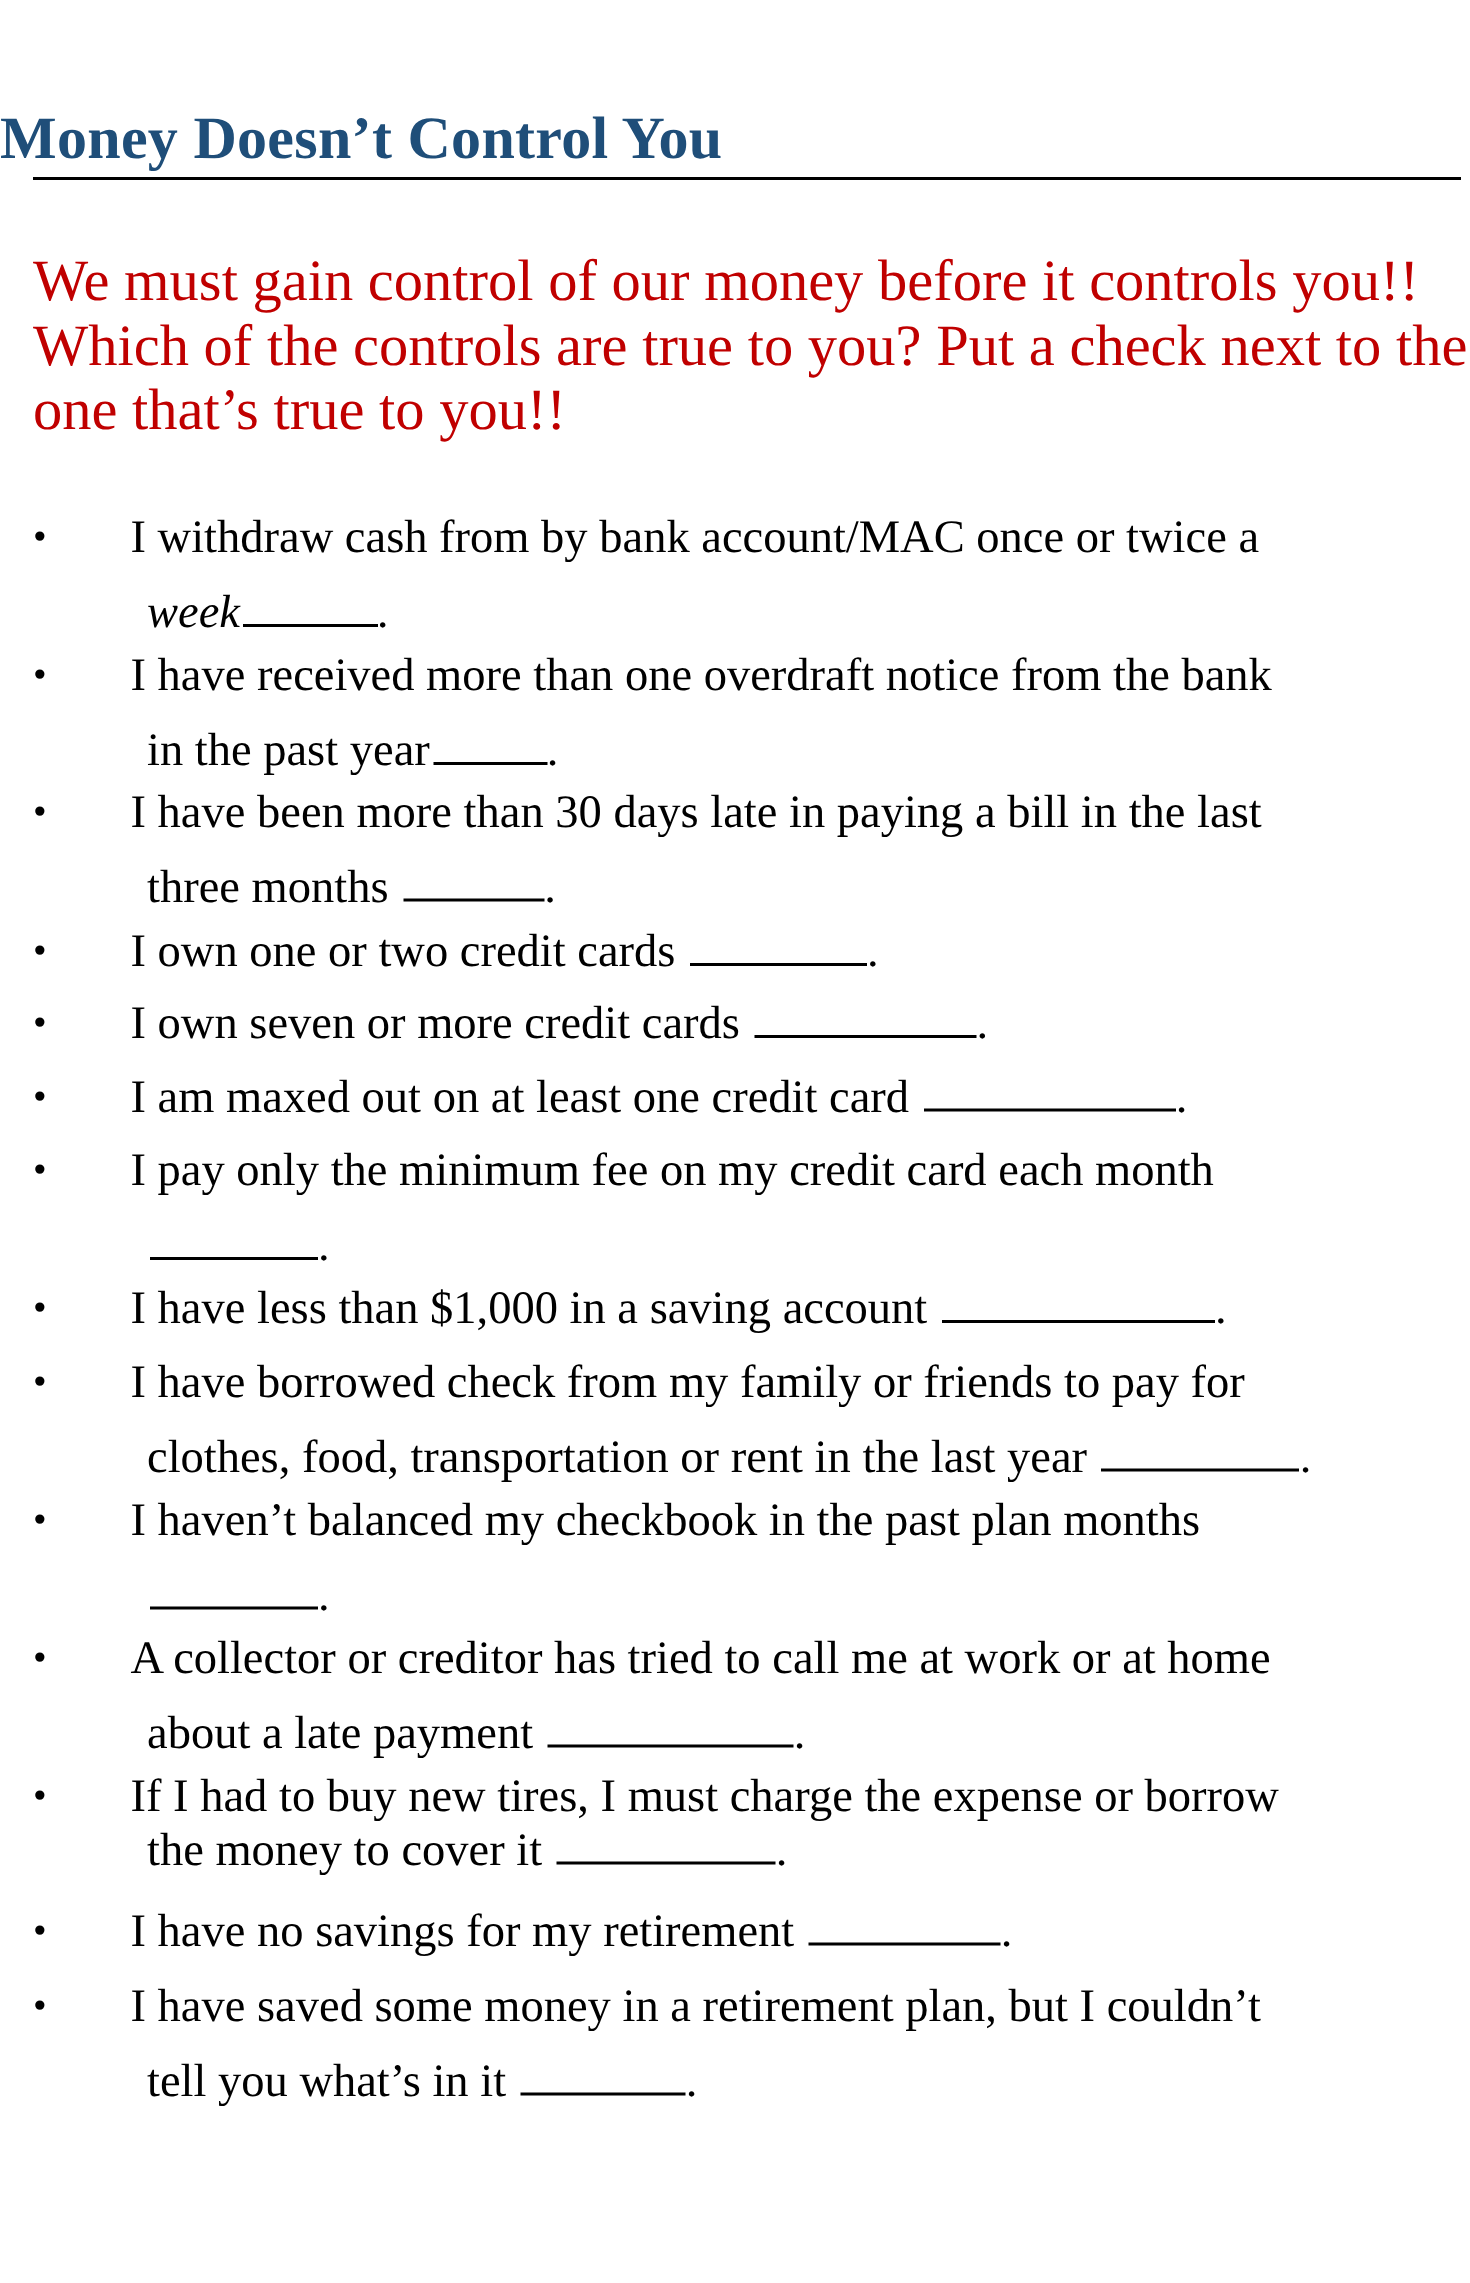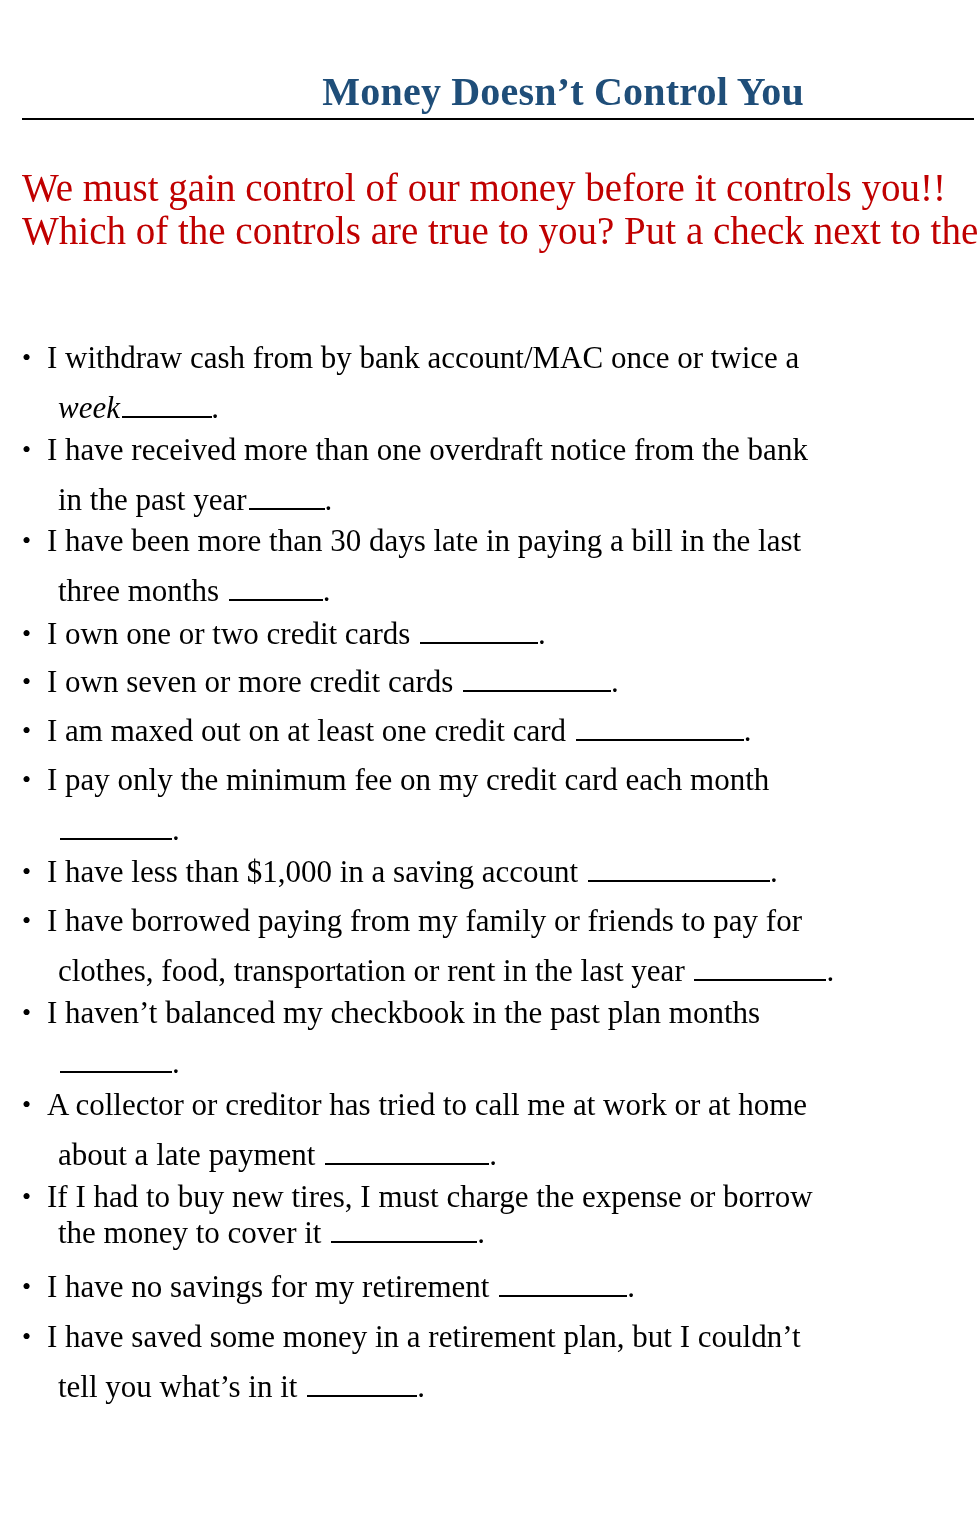--- a/index.html
+++ b/index.html
@@ -1,35 +1,36 @@
 <!DOCTYPE html>
 <html><head>
   <meta charset="utf-8">
   <style>
     html, body { margin: 0; padding: 0; background: #ffffff; }
     body { width: 980px; height: 1522px; position: relative; overflow: hidden; font-family: "Liberation Serif", "DejaVu Serif", serif; }
-    .title { position: absolute; left: 0; width: 804px; top: 66px; text-align: right; font-weight: bold; font-size: 40px; color: #1f4e79; line-height: 52px; letter-spacing: 0.2px; }
+    .title { position: absolute; left: 0; width: 804px; top: 66px; text-align: left; font-weight: bold; font-size: 40px; color: #1f4e79; line-height: 52px; letter-spacing: 0.2px; }
     .rule { position: absolute; left: 22px; top: 118px; width: 952px; height: 2px; background: #000; }
     .intro { position: absolute; left: 22px; top: 166px; width: 940px; font-size: 39px; line-height: 43px; color: #c00000; }
     .intro div { white-space: nowrap; }
     .item { position: absolute; left: 22px; font-size: 31px; color: #000; white-space: nowrap; line-height: 40px; }
     .item .bullet { position: absolute; left: 0; top: 0; width: 22px; font-size: 26px; }
-    .item .line { position: absolute; white-space: nowrap; }
+    .item .line { position: absolute; white-space: nowrap; margin-left: 40px; }
     .item .line1 { left: 25px; top: 0; }
     .blank { display: inline-block; border-bottom: 2px solid #000; height: 26px; vertical-align: baseline; margin-left: 2px; }
   </style>
 </head>
 <body>
 
 <div class="title">Money Doesn’t Control You</div>
 <div class="rule"></div>
 
 <div class="intro">
   <div>We must gain control of our money before it controls you!!</div>
   <div>Which of the controls are true to you? Put a check next to the</div>
+  <div>one that’s true to you!!</div>
 </div>
 
 <div id="items">
     <div class="item" style="top: 338px;">
       <span class="bullet">•</span>
       <span class="line line1"><span>I withdraw cash from by bank account/MAC once or twice a</span></span>
       <span class="line" style="left: 36px; top: 50px; font-style: italic;"><span>week</span><span><span class="blank" style="width: 90px;"></span><span>.</span></span></span>
     </div>
     <div class="item" style="top: 430px;">
       <span class="bullet">•</span>
@@ -57,21 +58,21 @@
       <span class="bullet">•</span>
       <span class="line line1"><span>I pay only the minimum fee on my credit card each month</span></span>
       <span class="line" style="left: 36px; top: 50px;"><span><span class="blank" style="width: 112px;"></span><span>.</span></span></span>
     </div>
     <div class="item" style="top: 852px;">
       <span class="bullet">•</span>
       <span class="line line1"><span>I have less than $1,000 in a saving account </span><span><span class="blank" style="width: 182px;"></span><span>.</span></span></span>
     </div>
     <div class="item" style="top: 901px;">
       <span class="bullet">•</span>
-      <span class="line line1"><span>I have borrowed paying from my family or friends to pay for</span></span>
+      <span class="line line1"><span>I have borrowed check from my family or friends to pay for</span></span>
       <span class="line" style="left: 36px; top: 50px;"><span>clothes, food, transportation or rent in the last year </span><span><span class="blank" style="width: 132px;"></span><span>.</span></span></span>
     </div>
     <div class="item" style="top: 993px;">
       <span class="bullet">•</span>
       <span class="line line1"><span>I haven’t balanced my checkbook in the past plan months</span></span>
       <span class="line" style="left: 36px; top: 50px;"><span><span class="blank" style="width: 112px;"></span><span>.</span></span></span>
     </div>
     <div class="item" style="top: 1085px;">
       <span class="bullet">•</span>
       <span class="line line1"><span>A collector or creditor has tried to call me at work or at home</span></span>

